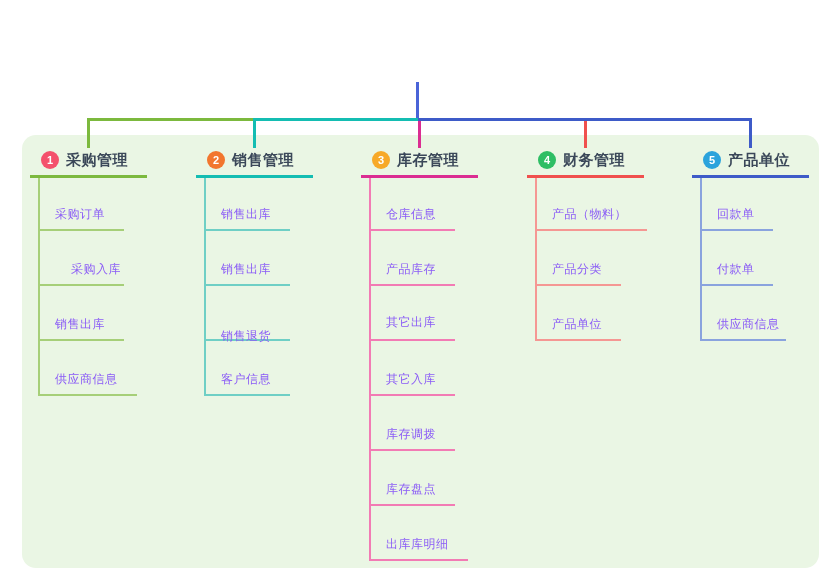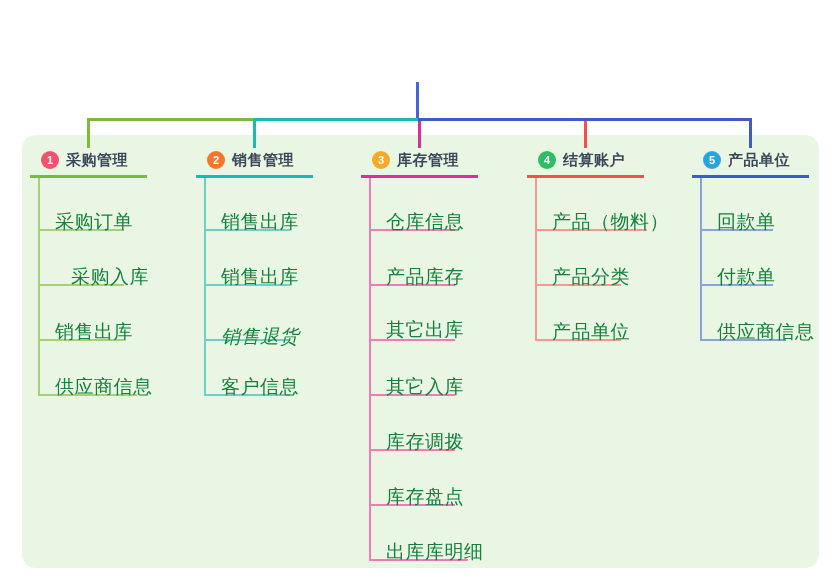--- a/index.html
+++ b/index.html
@@ -41,23 +41,23 @@
     width:18px;height:18px;border-radius:50%;
     color:#ffffff;font-size:11px;font-weight:700;
     display:flex;align-items:center;justify-content:center;
     flex:0 0 auto;
   }
   .branch-label{
     font-size:15px;font-weight:600;color:#3B4859;letter-spacing:0.5px;
   }
   .child-label{
     position:absolute;
-    font-size:19px;color:#15803d;
+    font-size:12px;color:#8b5cf6;
     line-height:18px;white-space:nowrap;
-    cursor:pointer;letter-spacing:0.5px;margin-top:8px;
+    cursor:pointer;letter-spacing:0.5px;
   }
 </style>
 </head>
 <body>
 
 <div class="stage">
   <div class="panel" id="panel" style="left: 22px; top: 135px; width: 797px; height: 433px; background: rgb(234, 246, 228);"></div>
   <div id="lines">
       <div class="vline" style="left: 415.5px; top: 82px; width: 3px; height: 36px; background: rgb(74, 100, 216);"></div>
       <div class="hline" style="left: 87px; top: 118px; width: 166px; height: 3px; background: rgb(124, 185, 62);"></div>
@@ -108,36 +108,36 @@
       <div class="child-label" style="left: 55px; top: 205px;">采购订单</div>
       <div class="child-label" style="left: 71px; top: 260px;">采购入库</div>
       <div class="child-label" style="left: 55px; top: 315px;">销售出库</div>
       <div class="child-label" style="left: 55px; top: 370px;">供应商信息</div>
       <div class="branch-header" style="left: 207px; top: 148px;">
         <span class="badge" style="background: rgb(242, 118, 46);">2</span>
         <span class="branch-label">销售管理</span>
       </div>
       <div class="child-label" style="left: 221px; top: 205px;">销售出库</div>
       <div class="child-label" style="left: 221px; top: 260px;">销售出库</div>
-      <div class="child-label" style="left: 221px; top: 320px; font-style: italic;">销售退货</div>
+      <div class="child-label" style="left: 221px; top: 327px;">销售退货</div>
       <div class="child-label" style="left: 221px; top: 370px;">客户信息</div>
       <div class="branch-header" style="left: 372px; top: 148px;">
         <span class="badge" style="background: rgb(247, 169, 40);">3</span>
         <span class="branch-label">库存管理</span>
       </div>
       <div class="child-label" style="left: 386px; top: 205px;">仓库信息</div>
       <div class="child-label" style="left: 386px; top: 260px;">产品库存</div>
       <div class="child-label" style="left: 386px; top: 313px;">其它出库</div>
       <div class="child-label" style="left: 386px; top: 370px;">其它入库</div>
       <div class="child-label" style="left: 386px; top: 425px;">库存调拨</div>
       <div class="child-label" style="left: 386px; top: 480px;">库存盘点</div>
       <div class="child-label" style="left: 386px; top: 535px;">出库库明细</div>
       <div class="branch-header" style="left: 538px; top: 148px;">
         <span class="badge" style="background: rgb(46, 190, 100);">4</span>
-        <span class="branch-label">结算账户</span>
+        <span class="branch-label">财务管理</span>
       </div>
       <div class="child-label" style="left: 552px; top: 205px;">产品（物料）</div>
       <div class="child-label" style="left: 552px; top: 260px;">产品分类</div>
       <div class="child-label" style="left: 552px; top: 315px;">产品单位</div>
       <div class="branch-header" style="left: 703px; top: 148px;">
         <span class="badge" style="background: rgb(43, 163, 220);">5</span>
         <span class="branch-label">产品单位</span>
       </div>
       <div class="child-label" style="left: 717px; top: 205px;">回款单</div>
       <div class="child-label" style="left: 717px; top: 260px;">付款单</div>

